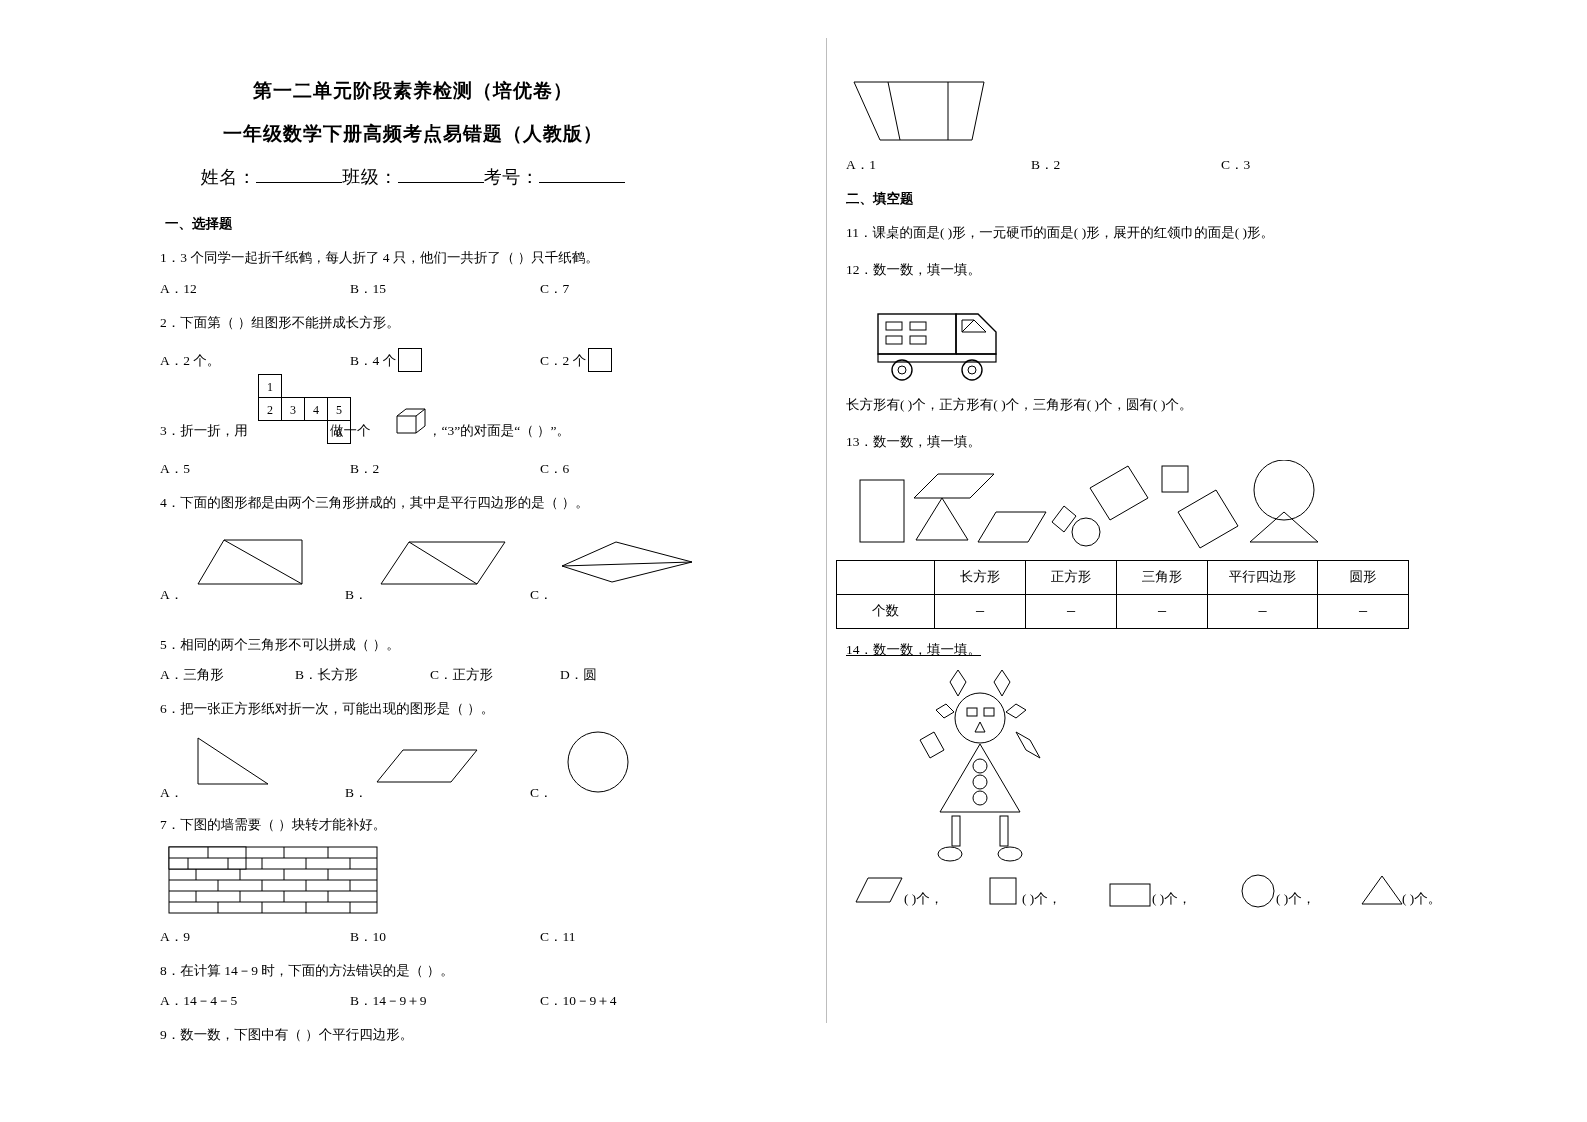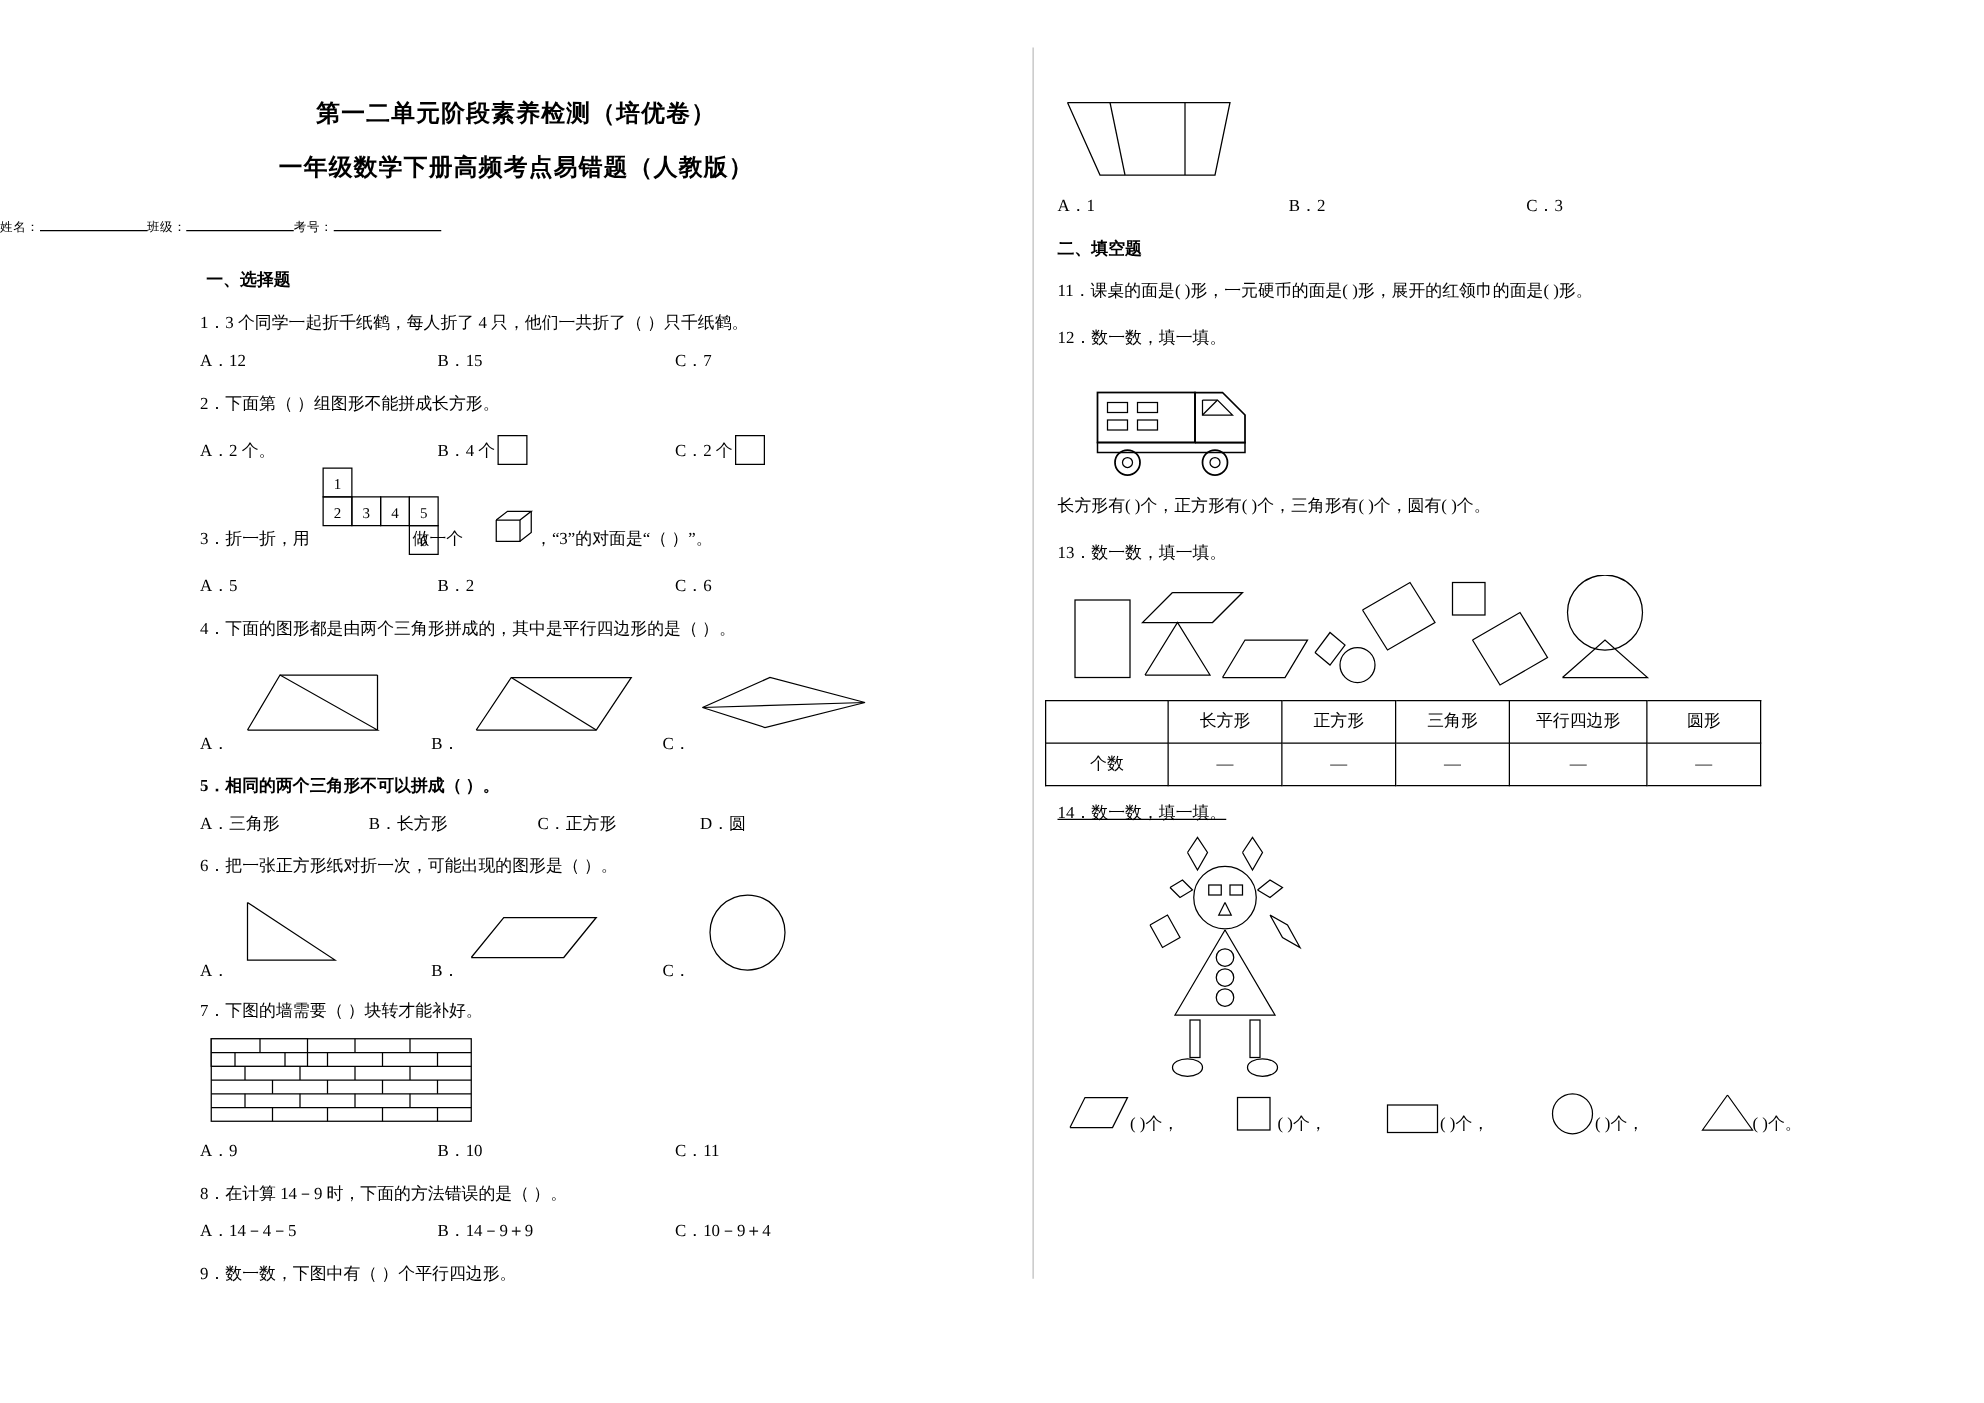--- a/index.html
+++ b/index.html
@@ -12,21 +12,21 @@
     position:relative;
     overflow:hidden;
   }
   .page { position:relative; width:1587px; height:1122px; }
   .col-left { position:absolute; left:0; top:0; width:826px; height:1122px; }
   .col-right { position:absolute; left:828px; top:0; width:759px; height:1122px; }
   .divider { position:absolute; left:826px; top:38px; width:1px; height:985px; background:#bdbdbd; }
 
   .title1 { text-align:center; font-size:19px; font-weight:bold; margin-top:78px; letter-spacing:1px; }
   .title2 { text-align:center; font-size:19px; font-weight:bold; margin-top:17px; letter-spacing:1px; }
-  .namerow { text-align:left; font-size:10px; margin-top:28px; letter-spacing:0.5px; }
+  .namerow { text-align:center; font-size:18px; margin-top:18px; letter-spacing:0.5px; }
   .namerow span.u { display:inline-block; border-bottom:1px solid #000; width:86px; }
 
   .sec { font-size:13.5px; font-weight:bold; margin:26px 0 0 165px; }
   .q { font-size:13.5px; margin:14px 0 0 160px; line-height:1.6; }
   .qr { font-size:13.5px; margin:12px 0 0 18px; line-height:1.7; }
 
   .opts { margin:11px 0 0 160px; font-size:13.5px; position:relative;font-family:Liberation Serif, serif; }
   .opts .o { display:inline-block; }
   .o1 { width:190px; }
   .o2 { width:190px; }
@@ -38,21 +38,21 @@
 
   .netgrid { position:relative; margin-left:258px; height:72px; }
   .cell { position:absolute; width:24px; height:24px; border:1px solid #000; font-size:12px; text-align:center; line-height:24px; }
 
   .fig-row { position:relative; height:80px; margin-top:10px; }
   .lbl { font-size:13.5px; }
 
   table.countTable { border-collapse:collapse; margin-left:8px; margin-top:10px; }
   table.countTable td { border:1px solid #000; height:34px; text-align:center; font-size:13.5px; }
   .ct-c0 { width:98px; }
-  .ct-c { width:91px; }
+  .ct-c { width:91px;font-family:Liberation Mono, monospace; }
   svg { display:block; }
   .abs { position:absolute; }
 </style>
 </head>
 <body>
 
 <div class="page">
 
   <div class="divider"></div>
 
@@ -123,21 +123,21 @@
       </span>
       <span class="abs lbl" style="left:370px; top:62px;">C．</span>
       <span class="abs" style="left:398px; top:12px;">
         <svg width="140" height="56" viewBox="0 0 140 56">
           <polyline points="4,30 58,6 134,26 54,46 4,30" fill="none" stroke="#000" stroke-width="1"></polyline>
           <line x1="4" y1="30" x2="134" y2="26" stroke="#000" stroke-width="1"></line>
         </svg>
       </span>
     </div>
 
-    <div class="q" style="margin-top:4px;font-weight:bold;">5．相同的两个三角形不可以拼成（    ）。</div>
+    <div class="q" style="margin-top:20px;">5．相同的两个三角形不可以拼成（    ）。</div>
     <div class="opts">
       <span class="o" style="width:135px;">A．三角形</span><span class="o" style="width:135px;">B．长方形</span><span class="o" style="width:130px;">C．正方形</span><span class="o">D．圆</span>
     </div>
 
     <div class="q">6．把一张正方形纸对折一次，可能出现的图形是（    ）。</div>
 
     <div class="fig-row" style="margin-left:160px; height:86px; margin-top:6px;">
       <span class="abs lbl" style="left:0px; top:58px;">A．</span>
       <span class="abs" style="left:28px; top:4px;">
         <svg width="90" height="62" viewBox="0 0 90 62">

